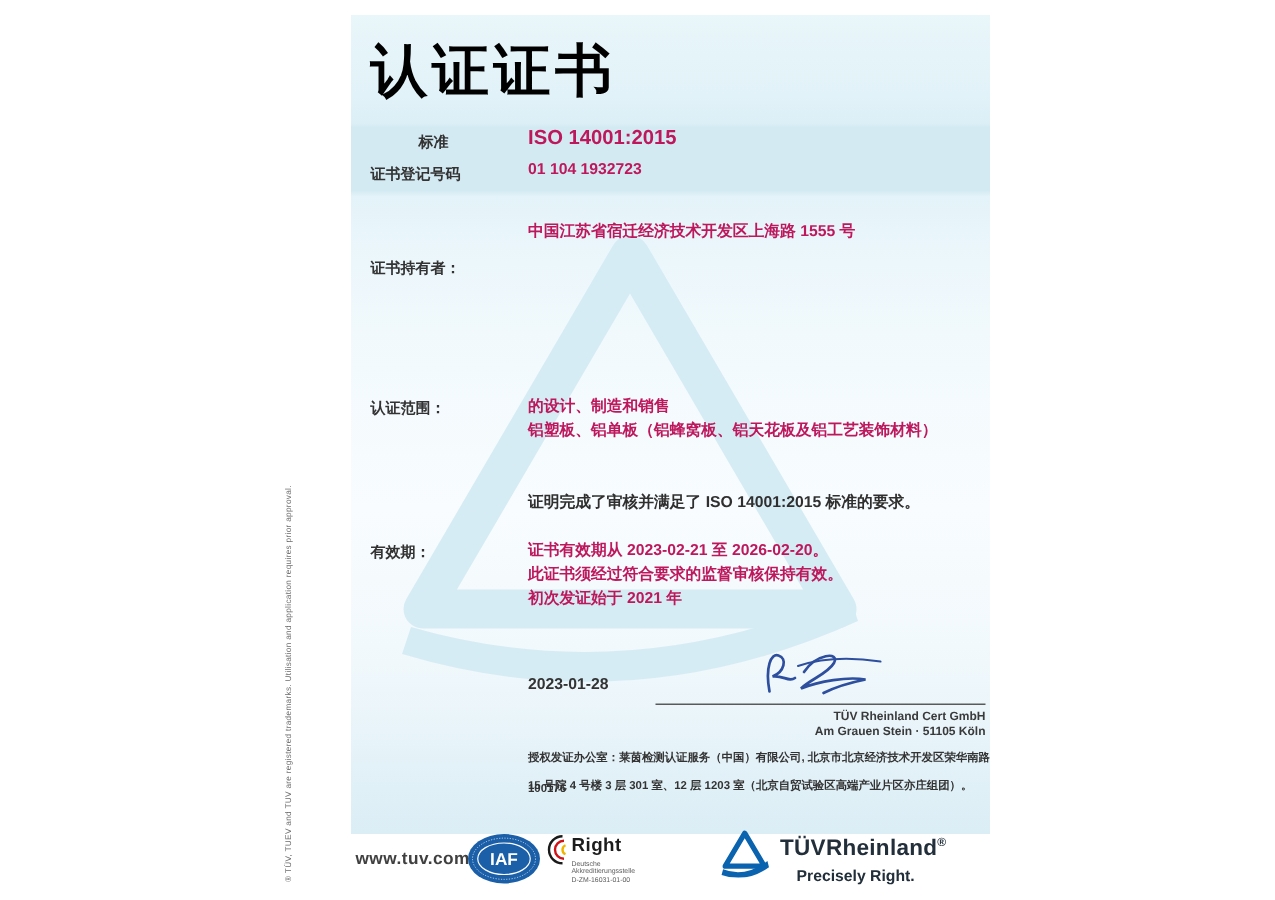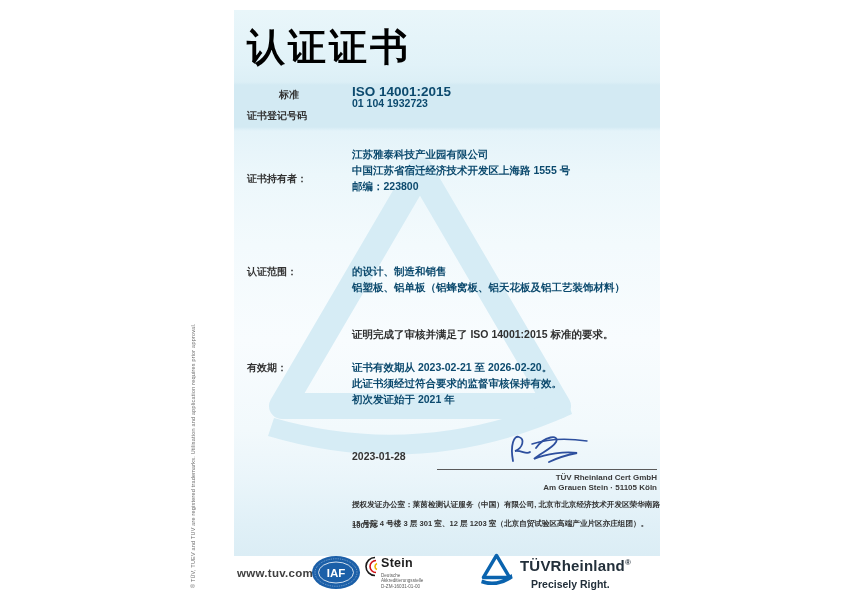--- a/index.html
+++ b/index.html
@@ -14,21 +14,21 @@
     background:linear-gradient(180deg,
       #e9f6fa 0px,#e1f2f8 55px,#dceff6 72px,
       #d3eaf3 75px,#d3eaf3 117px,
       #e4f3f9 121px,#ecf7fb 165px,#f3fafd 235px,#f8fcfe 330px,
       #f2f9fc 420px,#eaf5fa 468px,#e0f0f7 515px,#dbedf5 546px);
   }
   .title{
     left:247px;top:22px;font-size:38px;font-weight:600;letter-spacing:3px;color:#000000;
   }
   .lbl{font-size:10px;font-weight:700;color:#333;left:247px;}
-  .val{left:352px;font-weight:700;color:#0c4a6e;}
+  .val{left:352px;font-weight:700;color:#be185d;}
   .lines{line-height:16px;font-size:10.5px;}
   .small-right{left:437px;width:220px;text-align:right;font-size:8px;font-weight:700;color:#3a3a3a;line-height:10px;}
   .sigline{left:437px;top:469px;width:220px;height:1px;background:#5a5a5a;}
   .office{left:352px;top:495px;width:308px;font-size:7.6px;font-weight:700;line-height:19px;color:#333;}
   .office-code{left:352px;top:521px;font-size:7.6px;font-weight:700;color:#333;}
   .side-note{
     left:190px;top:588px;transform:rotate(-90deg);transform-origin:0 0;
     font-size:5.5px;color:#6e6e6e;white-space:nowrap;letter-spacing:.2px;
   }
   .website{left:237px;top:567px;font-size:11.5px;font-weight:700;color:#404040;letter-spacing:.3px;}
@@ -48,27 +48,25 @@
 <svg class="abs" style="left:260px;top:146px;" width="320" height="310" viewBox="0 0 320 310" aria-hidden="true">
   <path d="M160 24 L298 260 L22 260 Z" fill="none" stroke="#d6ecf5" stroke-width="26" stroke-linejoin="round"></path>
   <path d="M14 272 Q160 314 306 250 L312 268 Q162 336 8 290 Z" fill="#d6ecf5"></path>
 </svg>
 
 <div class="abs title">认证证书</div>
 
 <div class="abs lbl" style="top:88px;margin-left:32px;">标准</div>
 <div class="abs val" style="top:84px;font-size:13.5px;">ISO 14001:2015</div>
 <div class="abs lbl" style="top:109px;">证书登记号码</div>
-<div class="abs val" style="top:97px;font-size:10.5px;">01 104 1932723</div>
+<div class="abs val" style="top:107px;font-size:10.5px;">01 104 1932723</div>
 
 <div class="abs lbl" style="top:148px;margin-top:24px;">证书持有者：</div>
 <div class="abs val lines" style="top:146px;">
-  <div>江苏雅泰科技产业园有限公司</div>
   <div style="font-weight:600;">中国江苏省宿迁经济技术开发区上海路 1555 号</div>
-  <div style="font-weight:600;">邮编：223800</div>
 </div>
 
 <div class="abs lbl" style="top:265px;">认证范围：</div>
 <div class="abs val lines" style="top:263px;font-weight:600;">
   <div>的设计、制造和销售</div>
   <div>铝塑板、铝单板（铝蜂窝板、铝天花板及铝工艺装饰材料）</div>
 </div>
 
 <div class="abs statement">证明完成了审核并满足了 ISO 14001:2015 标准的要求。</div>
 
@@ -106,21 +104,21 @@
   <ellipse cx="50" cy="35" rx="42" ry="27.5" fill="none" stroke="#ffffff" stroke-width="1" stroke-dasharray="1.6 2" opacity="0.9"></ellipse>
   <ellipse cx="50" cy="35" rx="35" ry="21" fill="none" stroke="#ffffff" stroke-width="1.6"></ellipse>
   <text x="50" y="43" text-anchor="middle" font-size="23" font-weight="bold" fill="#ffffff" font-family="Liberation Sans, DejaVu Sans, sans-serif">IAF</text>
 </svg>
 
 <svg class="abs" style="left:364px;top:556px;" width="16" height="21" viewBox="0 0 32 42" aria-hidden="true">
   <path d="M22 3 A18 18 0 0 0 22 39" stroke="#1a1a1a" fill="none" stroke-width="3.2"></path>
   <path d="M24 9 A12 12 0 0 0 24 33" stroke="#d01317" fill="none" stroke-width="3.2"></path>
   <path d="M26 15 A6.5 6.5 0 0 0 26 27" stroke="#f0b400" fill="none" stroke-width="3.2"></path>
 </svg>
-<div class="abs dakks-name">Stein</div>
+<div class="abs dakks-name">Right</div>
 <div class="abs dakks-sub">
   <div>Deutsche</div>
   <div>Akkreditierungsstelle</div>
   <div>D-ZM-16031-01-00</div>
 </div>
 
 <svg class="abs" style="left:479px;top:552px;" width="35" height="33" viewBox="0 0 100 96" aria-hidden="true">
   <path d="M50 10 L88 74 L12 74 Z" fill="none" stroke="#0a63ae" stroke-width="10" stroke-linejoin="round"></path>
   <path d="M8 80 Q50 97 94 64 L97 76 Q52 108 5 91 Z" fill="#0a63ae"></path>
 </svg>

